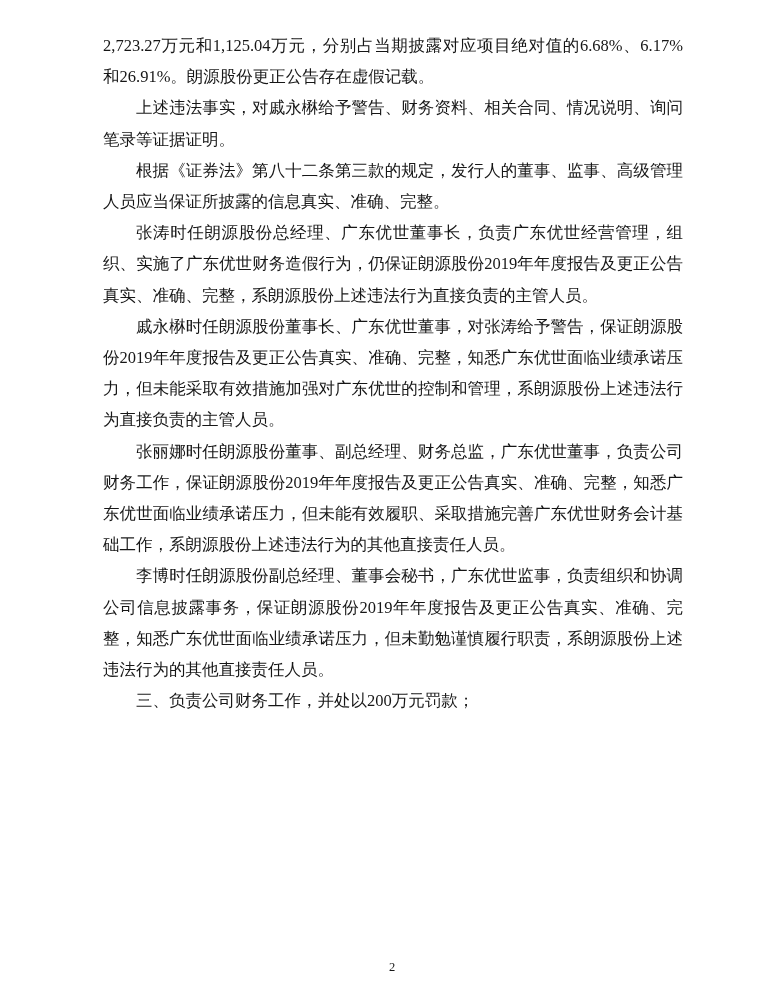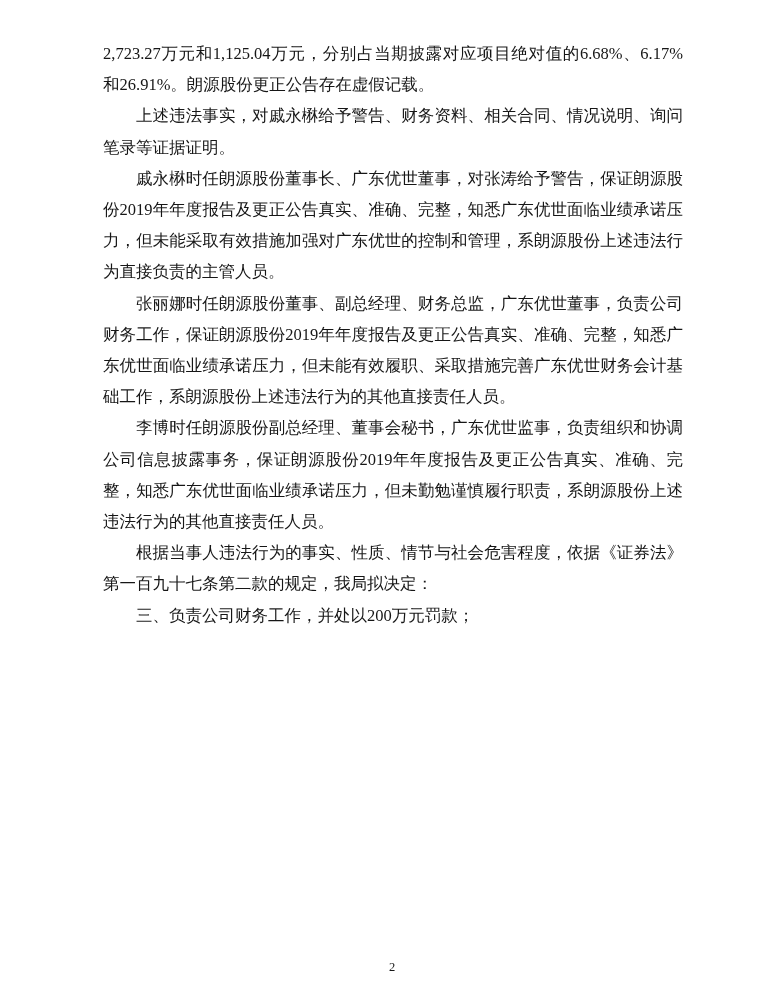--- a/index.html
+++ b/index.html
@@ -27,21 +27,20 @@
     padding: 0;
     font-size: 16.5px;
     line-height: 31.2px;
     text-align: justify;
     text-justify: inter-ideograph;
     text-indent: 2em;
     word-break: break-all;
   }
   p.para.no-indent {
     text-indent: 0;
-    margin-top: 8px;
   }
   .page-footer {
     position: absolute;
     left: 0;
     right: 0;
     bottom: 16px;
     text-align: center;
   }
   .page-number {
     font-size: 12.5px;
@@ -49,22 +48,23 @@
     letter-spacing: 0;
   }
 </style>
 </head>
 <body>
 
 <div class="page">
   <div class="content">
       <p class="para no-indent">2,723.27万元和1,125.04万元，分别占当期披露对应项目绝对值的6.68%、6.17%和26.91%。朗源股份更正公告存在虚假记载。</p>
       <p class="para">上述违法事实，对戚永楙给予警告、财务资料、相关合同、情况说明、询问笔录等证据证明。</p>
+      <p class="para">根据《证券法》第八十二条第三款的规定，发行人的董事、监事、高级管理人员应当保证所披露的信息真实、准确、完整。</p>
+      <p class="para">张涛时任朗源股份总经理、广东优世董事长，负责广东优世经营管理，组织、实施了广东优世财务造假行为，仍保证朗源股份2019年年度报告及更正公告真实、准确、完整，系朗源股份上述违法行为直接负责的主管人员。</p>
       <p class="para">戚永楙时任朗源股份董事长、广东优世董事，对张涛给予警告，保证朗源股份2019年年度报告及更正公告真实、准确、完整，知悉广东优世面临业绩承诺压力，但未能采取有效措施加强对广东优世的控制和管理，系朗源股份上述违法行为直接负责的主管人员。</p>
       <p class="para">张丽娜时任朗源股份董事、副总经理、财务总监，广东优世董事，负责公司财务工作，保证朗源股份2019年年度报告及更正公告真实、准确、完整，知悉广东优世面临业绩承诺压力，但未能有效履职、采取措施完善广东优世财务会计基础工作，系朗源股份上述违法行为的其他直接责任人员。</p>
       <p class="para">李博时任朗源股份副总经理、董事会秘书，广东优世监事，负责组织和协调公司信息披露事务，保证朗源股份2019年年度报告及更正公告真实、准确、完整，知悉广东优世面临业绩承诺压力，但未勤勉谨慎履行职责，系朗源股份上述违法行为的其他直接责任人员。</p>
-      <p class="para">根据当事人违法行为的事实、性质、情节与社会危害程度，依据《证券法》第一百九十七条第二款的规定，我局拟决定：</p>
       <p class="para">三、负责公司财务工作，并处以200万元罚款；</p>
     </div>
   <div class="page-footer">
     <span class="page-number">2</span>
   </div>
 </div>
 
 </body></html>

